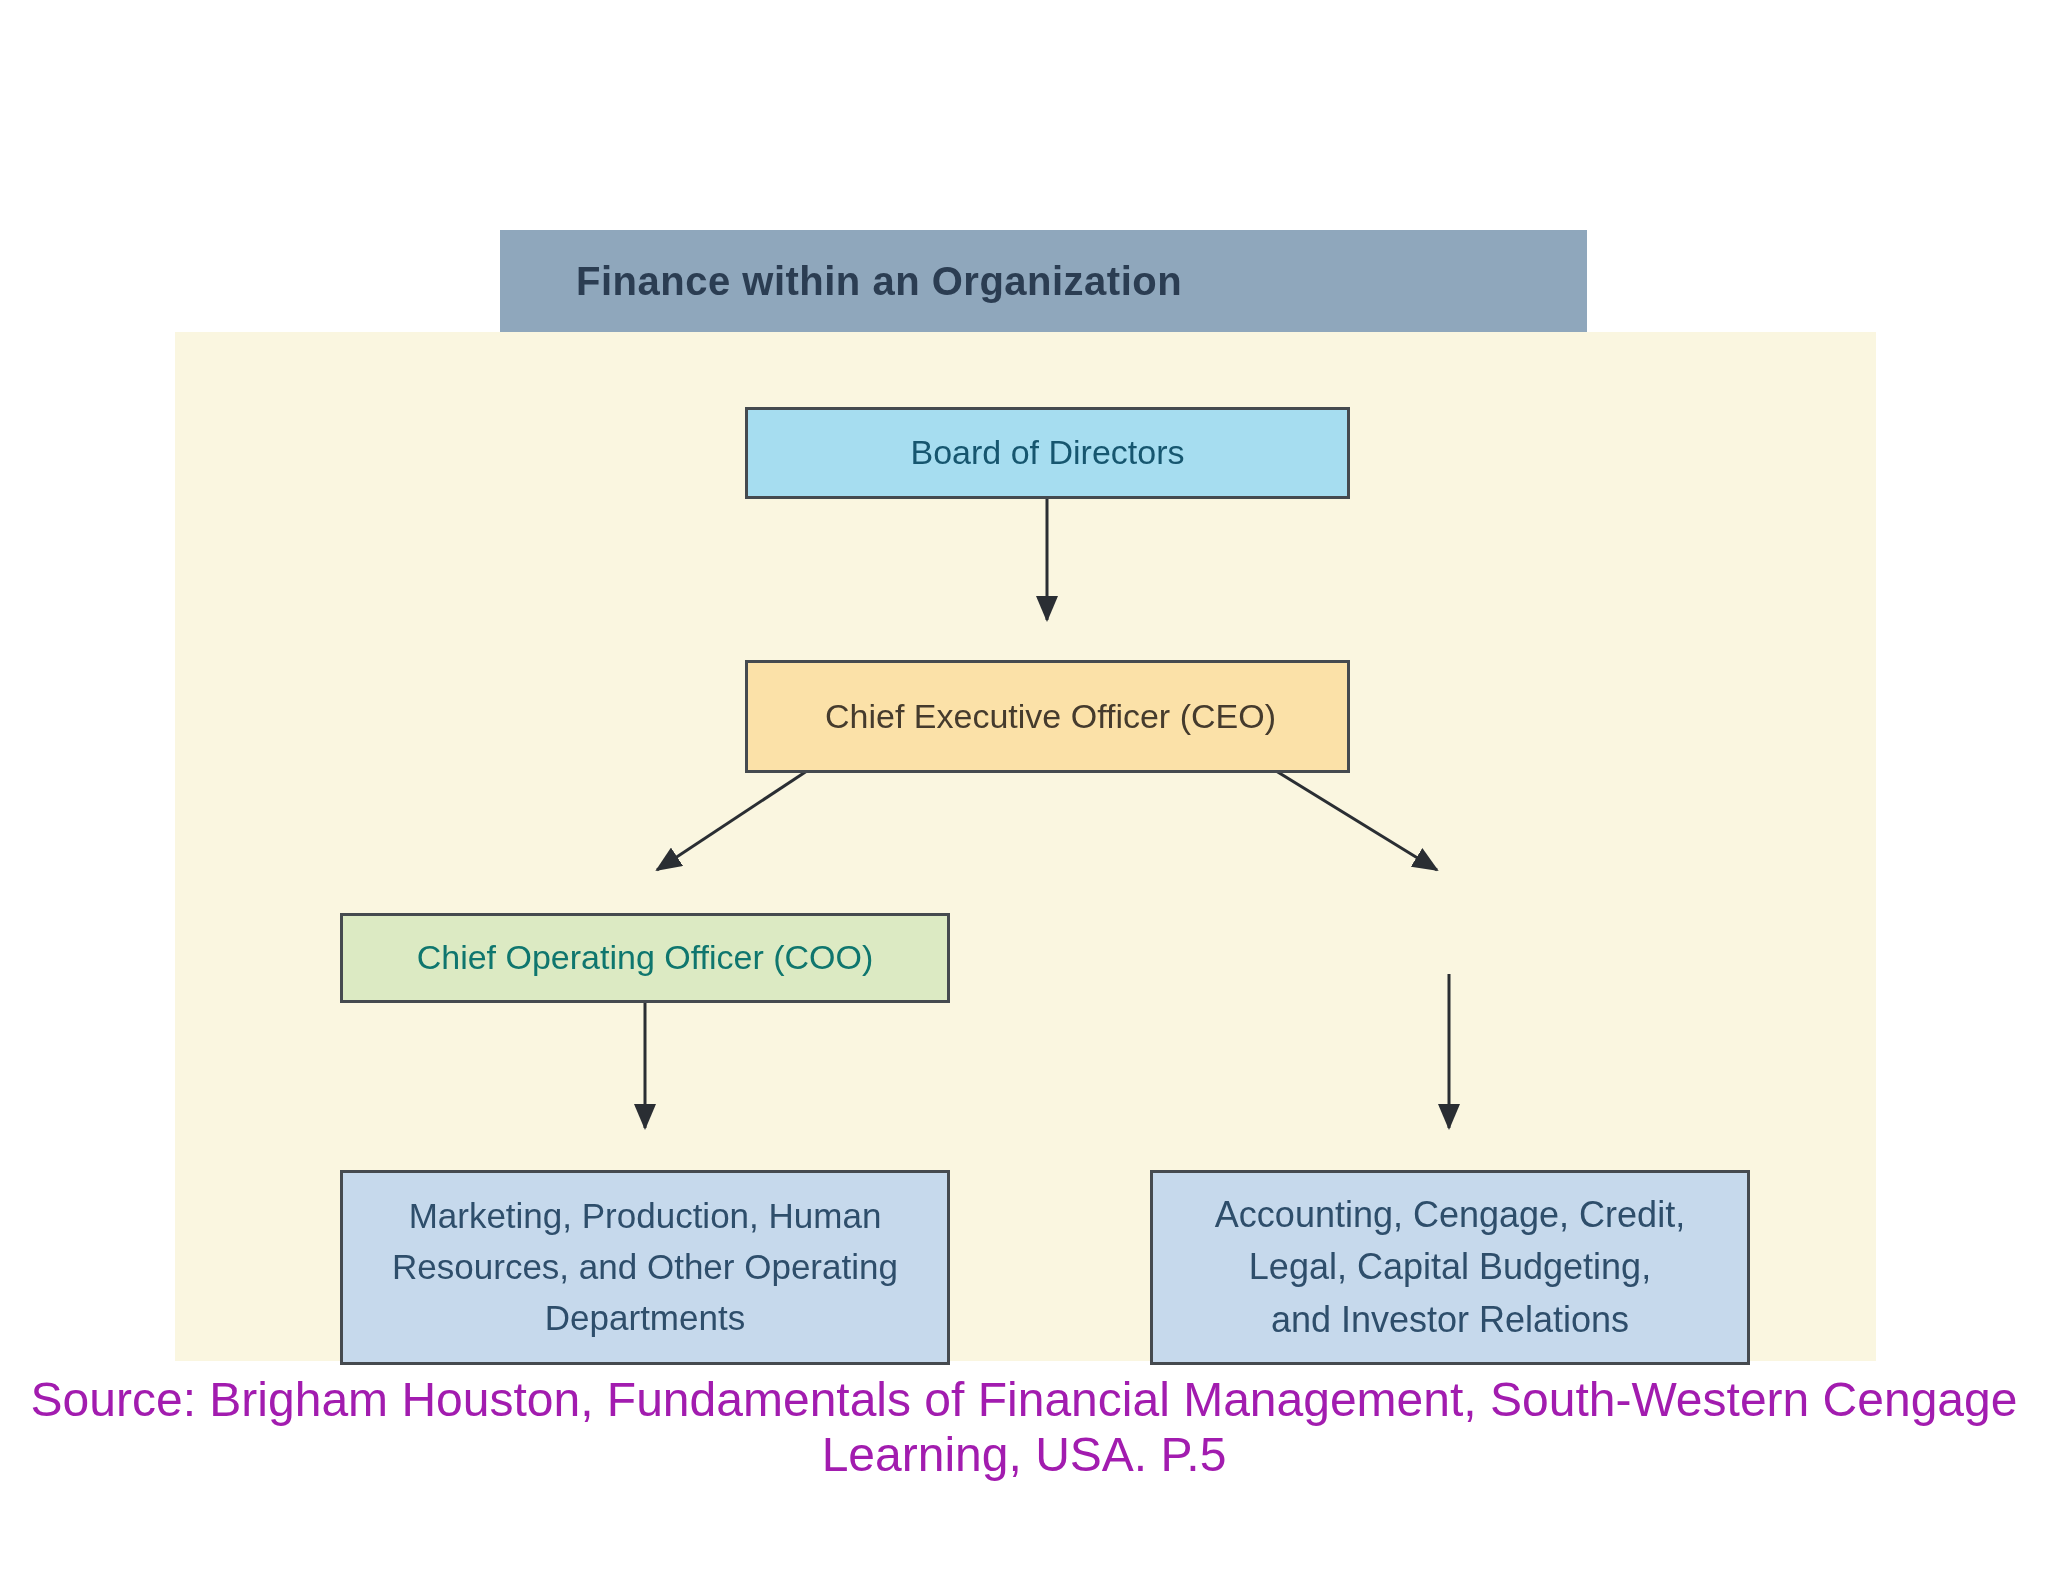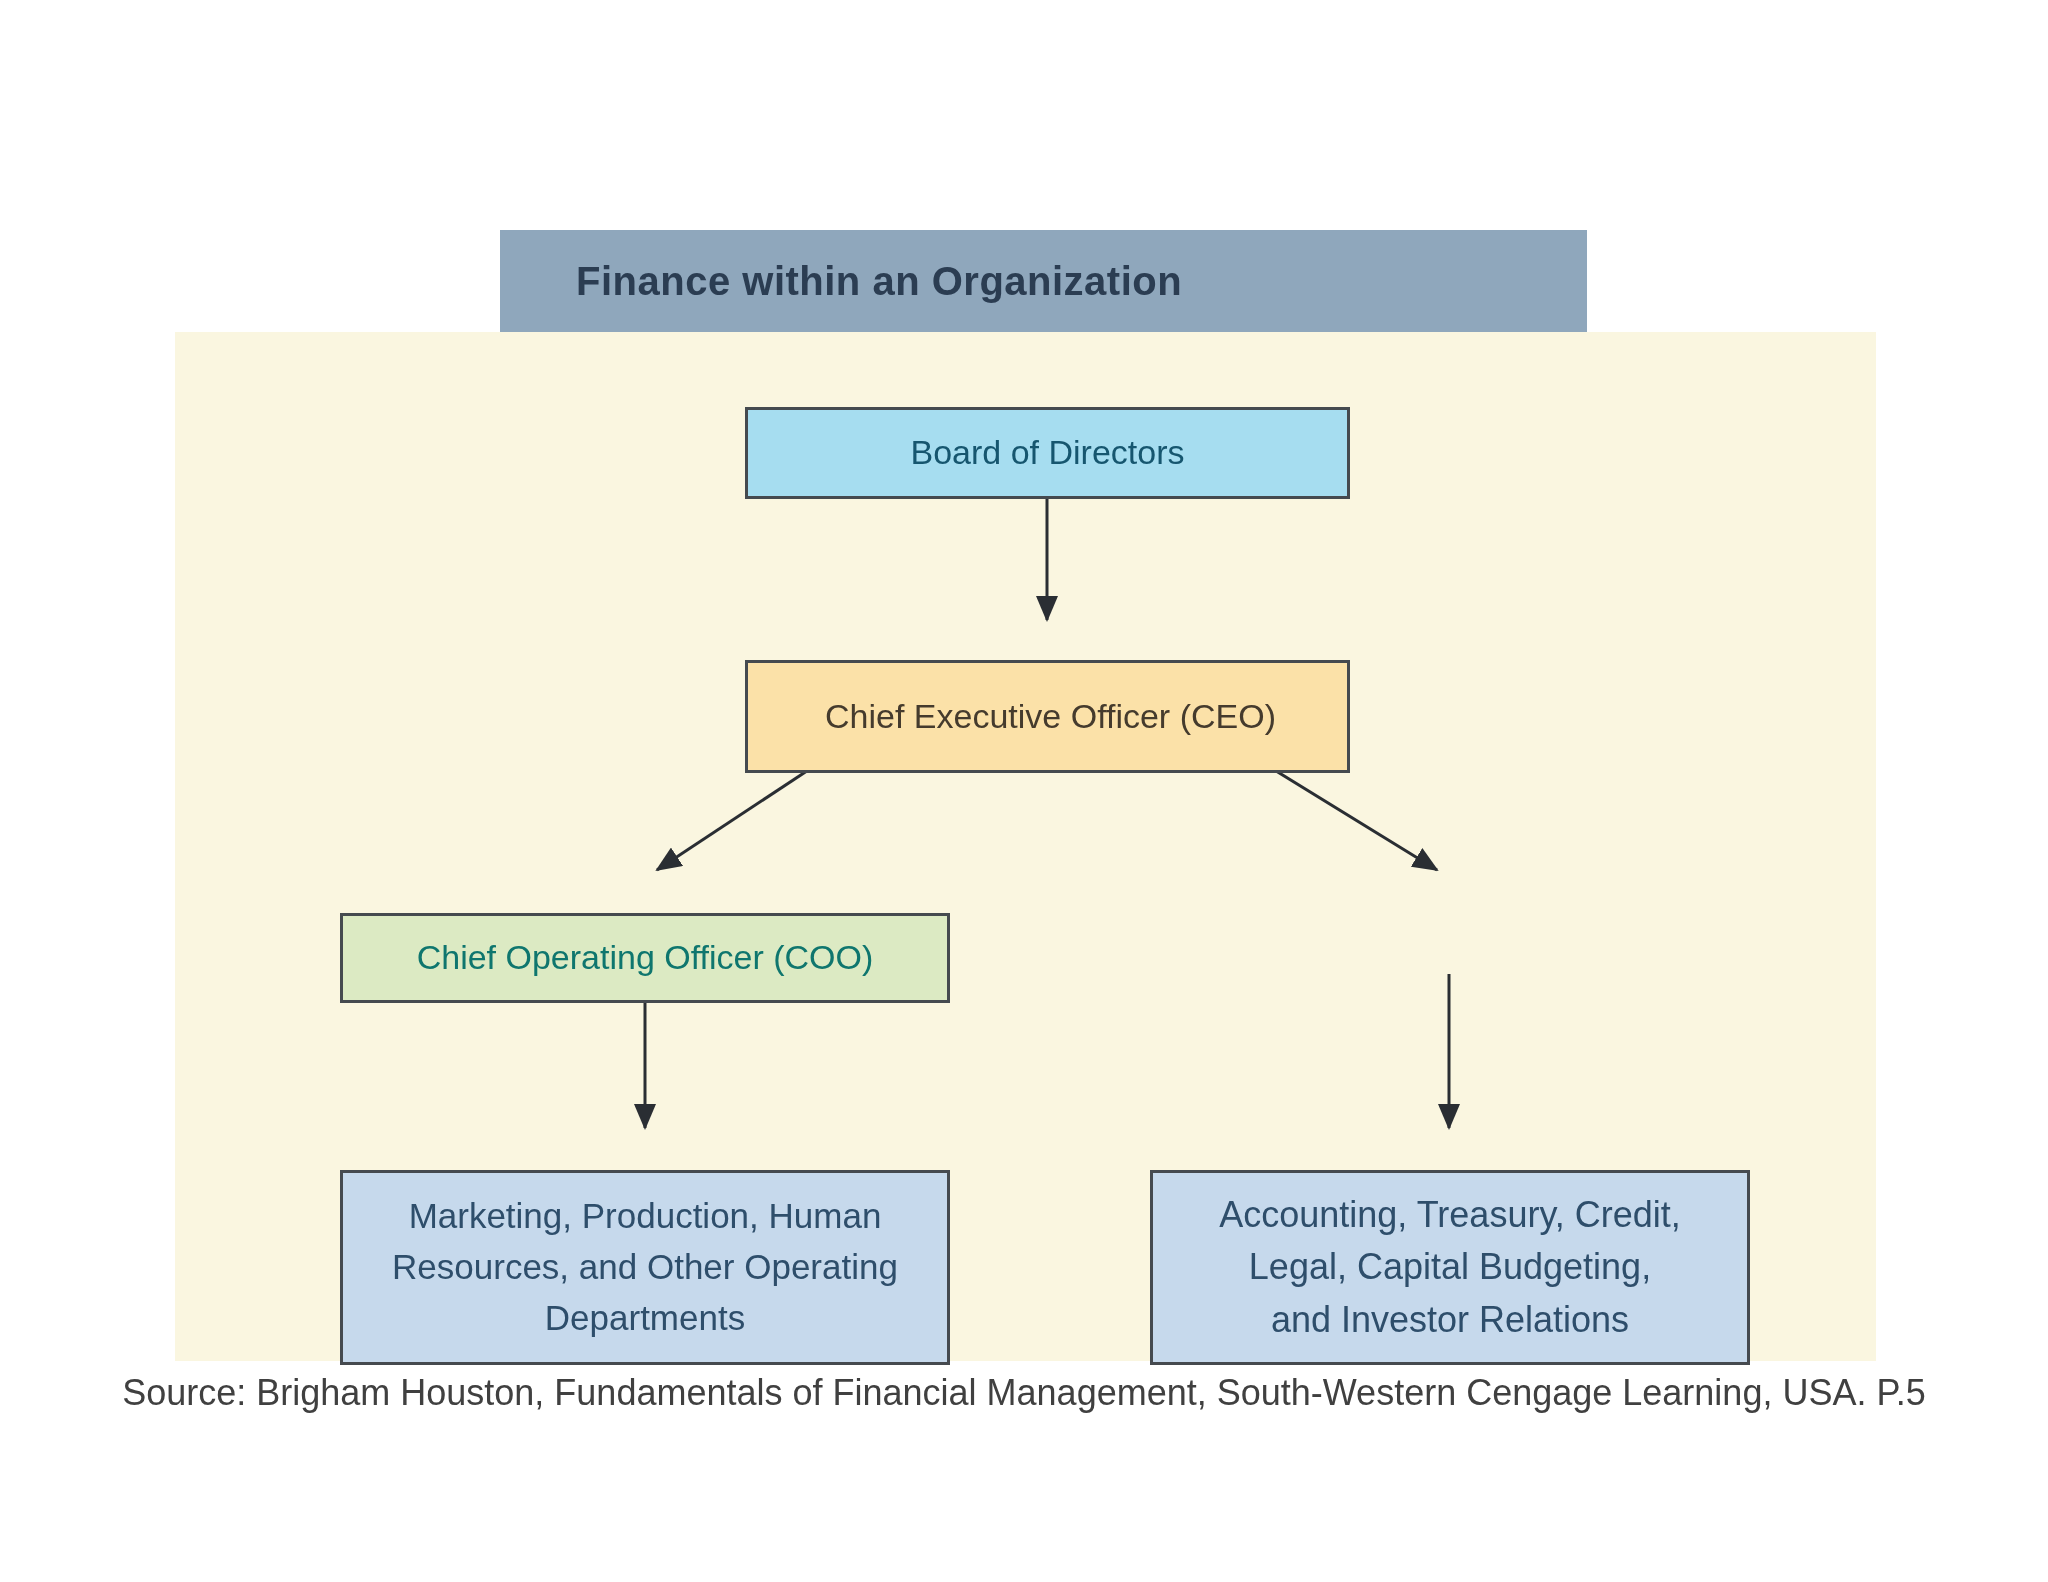--- a/index.html
+++ b/index.html
@@ -114,22 +114,22 @@
     background: #c6d9ec;
     color: #2e4e6b;
     font-size: 36px;
   }
   .source-line {
     position: absolute;
     left: 0;
     top: 1372px;
     width: 2048px;
     text-align: center;
-    font-size: 36px;
-    color: #404040;
+    font-size: 48px;
+    color: #a21caf;
   }
 </style>
 </head>
 <body>
 
 <div class="page">
 
   <div class="title-bar">
     <span class="title-text">Finance within an Organization</span>
   </div>
@@ -162,21 +162,21 @@
     </div>
 
 
     <div class="node node-dept">
       <span>Marketing, Production, Human</span>
       <span>Resources, and Other Operating</span>
       <span>Departments</span>
     </div>
 
     <div class="node node-fin">
-      <span>Accounting, Treasury, Credit,</span>
+      <span>Accounting, Cengage, Credit,</span>
       <span>Legal, Capital Budgeting,</span>
       <span>and Investor Relations</span>
     </div>
 
   </div>
 
   <div class="source-line">Source: Brigham Houston, Fundamentals of Financial Management, South-Western Cengage Learning, USA. P.5</div>
 
 </div>
 

